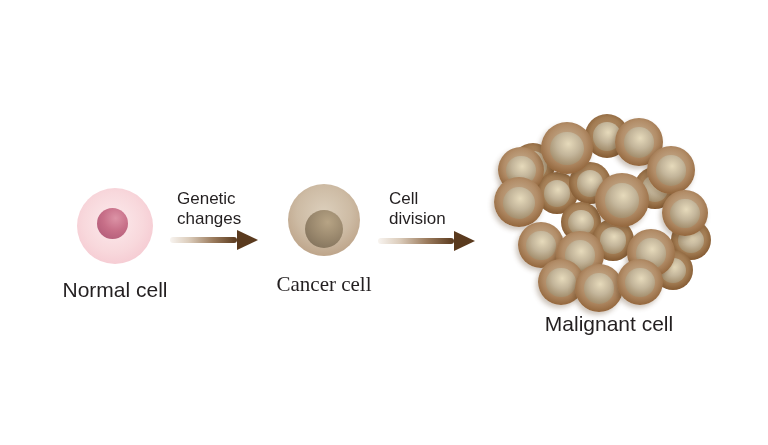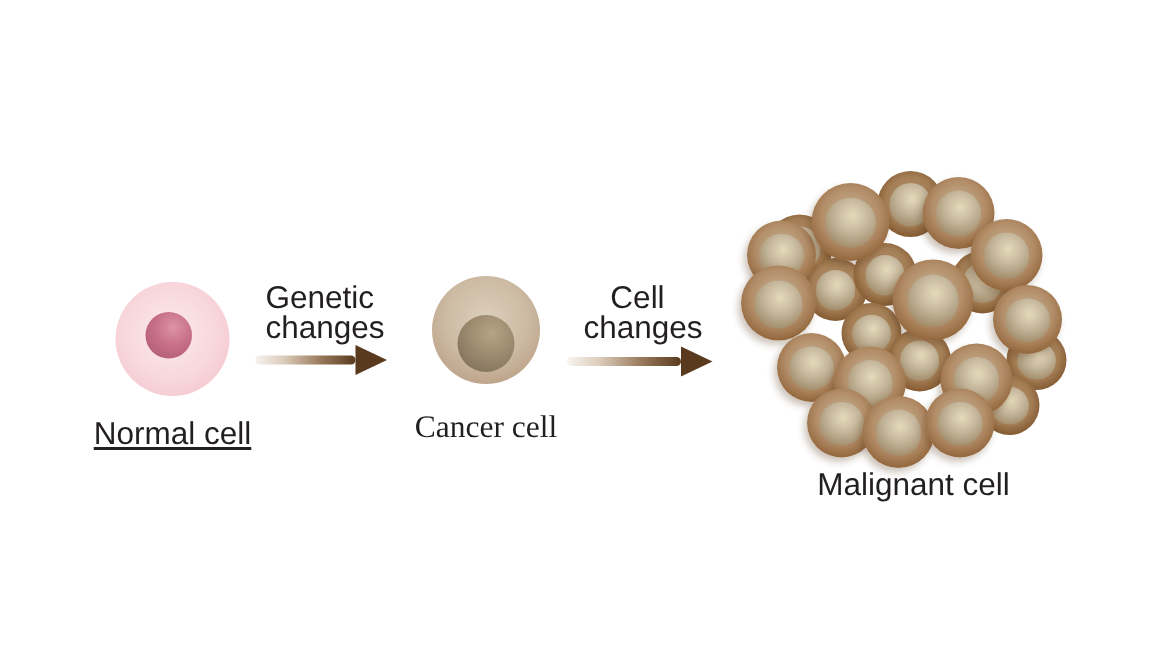--- a/index.html
+++ b/index.html
@@ -52,33 +52,33 @@
     position: absolute; left: 100%; top: 50%; transform: translateY(-50%);
     width: 0; height: 0;
     border-top: 10px solid transparent;
     border-bottom: 10px solid transparent;
     border-left: 21px solid var(--arrow-dark, #5a3a1e);
   }
   .arrow.a1 { left: 170px; top: 237px; width: 67px; }
   .arrow.a2 { left: 378px; top: 238px; width: 76px; }
 
   .arrow-label {
-    position: absolute; text-align: center;
-    font-size: 21px; line-height: 20px;
+    position: absolute; text-align: left;
+    font-size: 17px; line-height: 20px;
     color: var(--text, #231f20);
   }
   .arrow-label.al1 { left: 177px; top: 189px; width: 72px; }
   .arrow-label.al2 { left: 389px; top: 189px; width: 72px; }
 
   
   .cell-label {
     position: absolute; text-align: center;
     font-size: 21px; color: var(--text, #231f20);
   }
-  .cell-label.label-normal { left: 35px;  top: 278px; width: 160px; text-decoration: underline; }
+  .cell-label.label-normal { left: 35px;  top: 278px; width: 160px; }
   .cell-label.label-cancer { left: 244px; top: 272px; width: 160px; font-family: Liberation Serif, serif; }
   .cell-label.label-tumor  { left: 509px; top: 312px; width: 200px; }
 
   
   .tumor { position: absolute; left: 495px; top: 110px; width: 215px; height: 205px; }
   .tcell {
     position: absolute; border-radius: 50%;
     background: radial-gradient(circle at 50% 42%,
       var(--tumor-body-light, #cbb79a) 0%, var(--tumor-body, #b28d68) 48%,
       #93663c 76%, var(--tumor-rim, #6f4824) 92%, #66411f 100%);
@@ -110,21 +110,21 @@
   <div class="arrow-label al1">Genetic changes</div>
   <div class="arrow a1">
     <span class="arrowhead"></span>
   </div>
 
   <div class="cell cancer">
     <div class="nucleus"></div>
   </div>
   <div class="cell-label label-cancer">Cancer cell</div>
 
-  <div class="arrow-label al2">Cell changes</div>
+  <div class="arrow-label al2">Cell division</div>
   <div class="arrow a2">
     <span class="arrowhead"></span>
   </div>
 
   <div class="tumor">
       <div class="tcell back" style="left: 90px; top: 4px; width: 44px; height: 44px;">
         <div class="tnucleus"></div>
       </div>
       <div class="tcell back" style="left: 16px; top: 33px; width: 44px; height: 44px;">
         <div class="tnucleus"></div>

